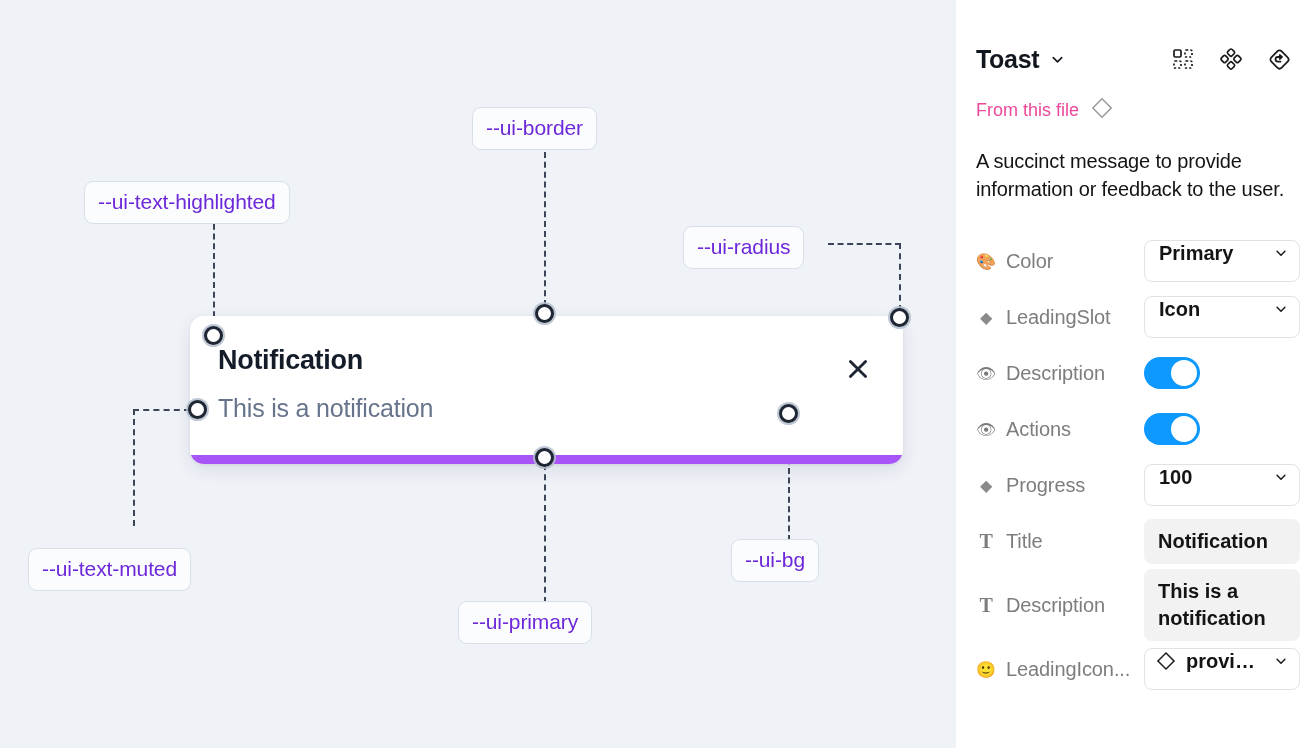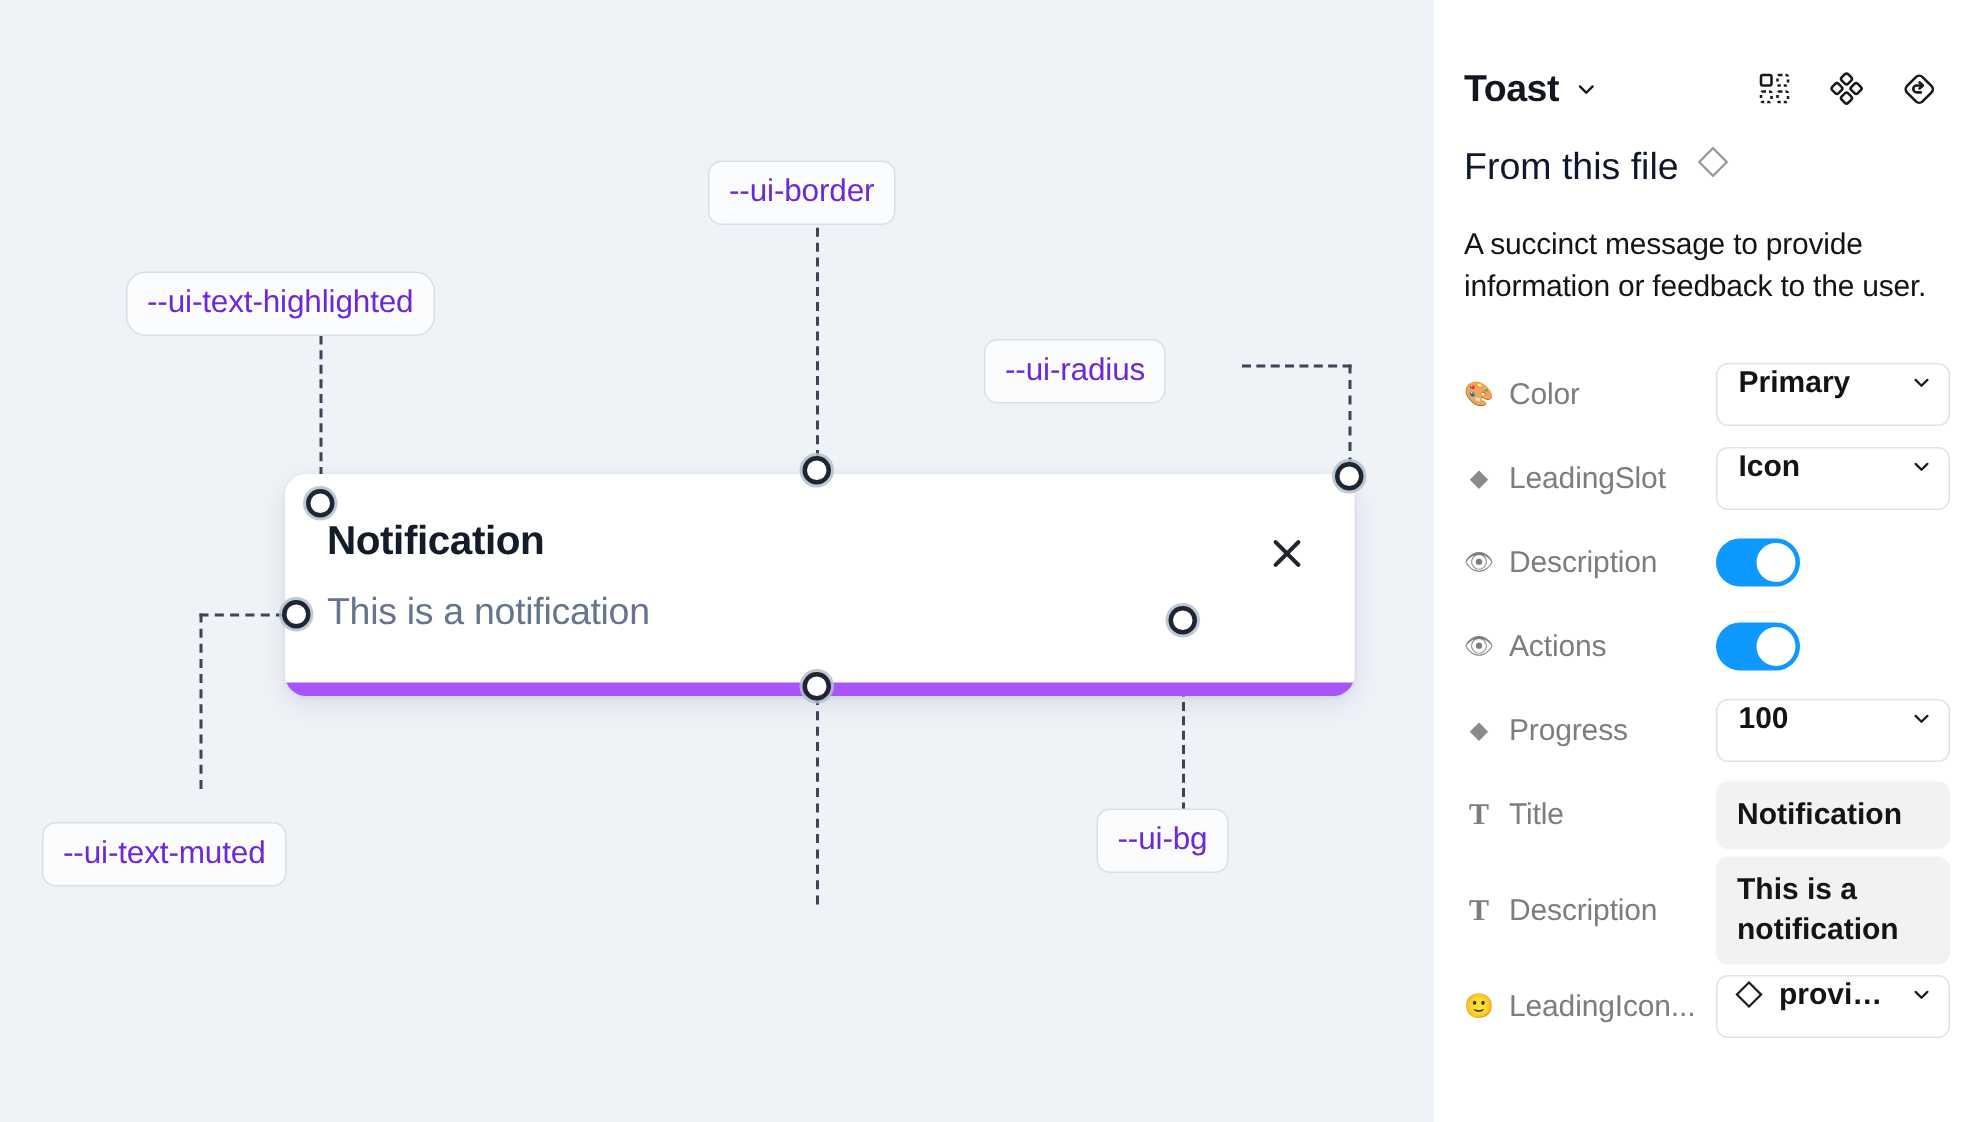--- a/index.html
+++ b/index.html
@@ -112,22 +112,22 @@
     letter-spacing: -0.3px;
   }
   .caret { margin-left: 11px; display: flex; align-items: center; cursor: pointer; }
   .header-icons { margin-left: auto; display: flex; align-items: center; gap: 22px; }
   .hdr-icon { width: 26px; height: 26px; display: flex; align-items: center; justify-content: center; cursor: pointer; }
 
   .from-file {
     display: flex; align-items: center;
     gap: 11px;
     margin-top: 6px;
-    color: #0f172a;
-    font-size: 25px;
+    color: #ec4899;
+    font-size: 18px;
   }
   .desc-block {
     margin-top: 23px;
     font-size: 20px;
     line-height: 1.38;
     color: #141414;
     letter-spacing: -0.15px;
     width: 330px;
   }
 
@@ -241,24 +241,25 @@
       <div class="toast-progress"></div>
     </div>
 
     <div class="handle" style="left:204px; top:326px;"></div>
     <div class="handle" style="left:535px; top:304px;"></div>
     <div class="handle" style="left:890px; top:308px;"></div>
     <div class="handle" style="left:188px; top:400px;"></div>
     <div class="handle" style="left:779px; top:404px;"></div>
     <div class="handle" style="left:535px; top:448px;"></div>
 
-    <div class="chip" style="left:84px; top:181px;border-radius:13px;">--ui-text-highlighted</div>
+    <div class="chip" style="left:84px; top:181px;">--ui-text-highlighted</div>
     <div class="chip" style="left:472px; top:107px;">--ui-border</div>
-    <div class="chip" style="left:656px; top:226px;">--ui-radius</div>
+    <div class="chip" style="left:683px; top:226px;">--ui-radius</div>
     <div class="chip" style="left:28px; top:548px;">--ui-text-muted</div>
+    <div class="chip" style="left:458px; top:601px;">--ui-primary</div>
     <div class="chip" style="left:731px; top:539px;">--ui-bg</div>
   </div>
 
   <div class="panel">
 
     <div class="panel-header">
       <div class="panel-title">Toast</div>
       <div class="caret">
         <svg width="15" height="15" viewBox="0 0 16 16" fill="none" stroke="#12161f" stroke-width="1.7" stroke-linecap="round" stroke-linejoin="round">
           <polyline points="3.5,6 8,10.5 12.5,6"></polyline>

